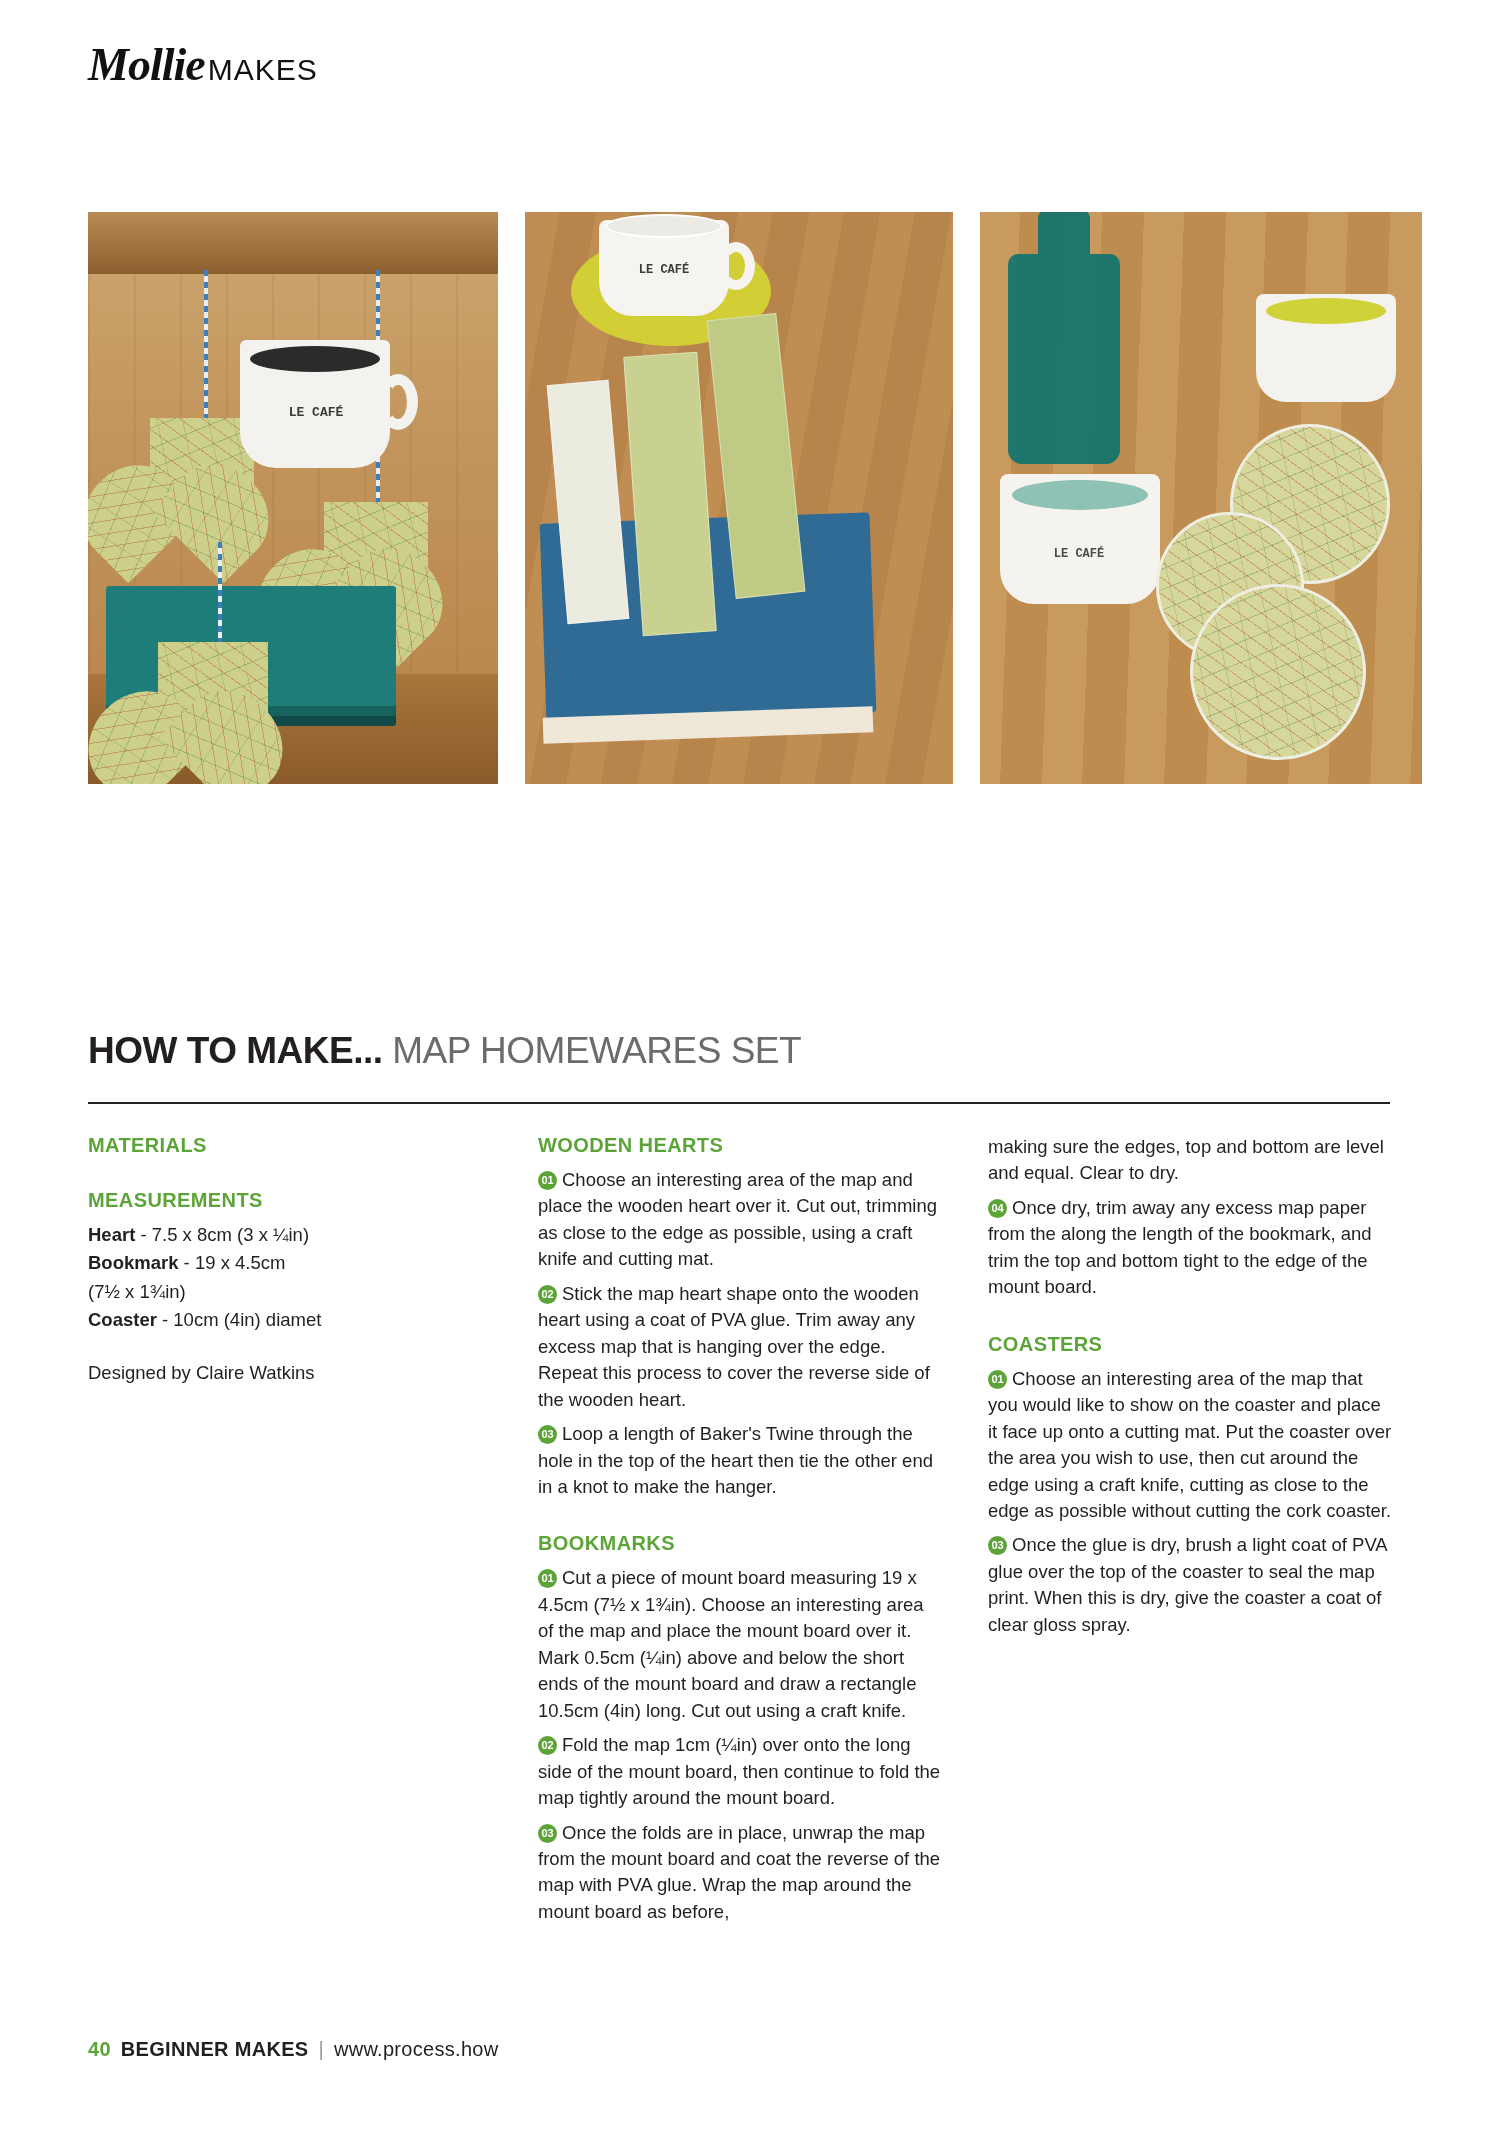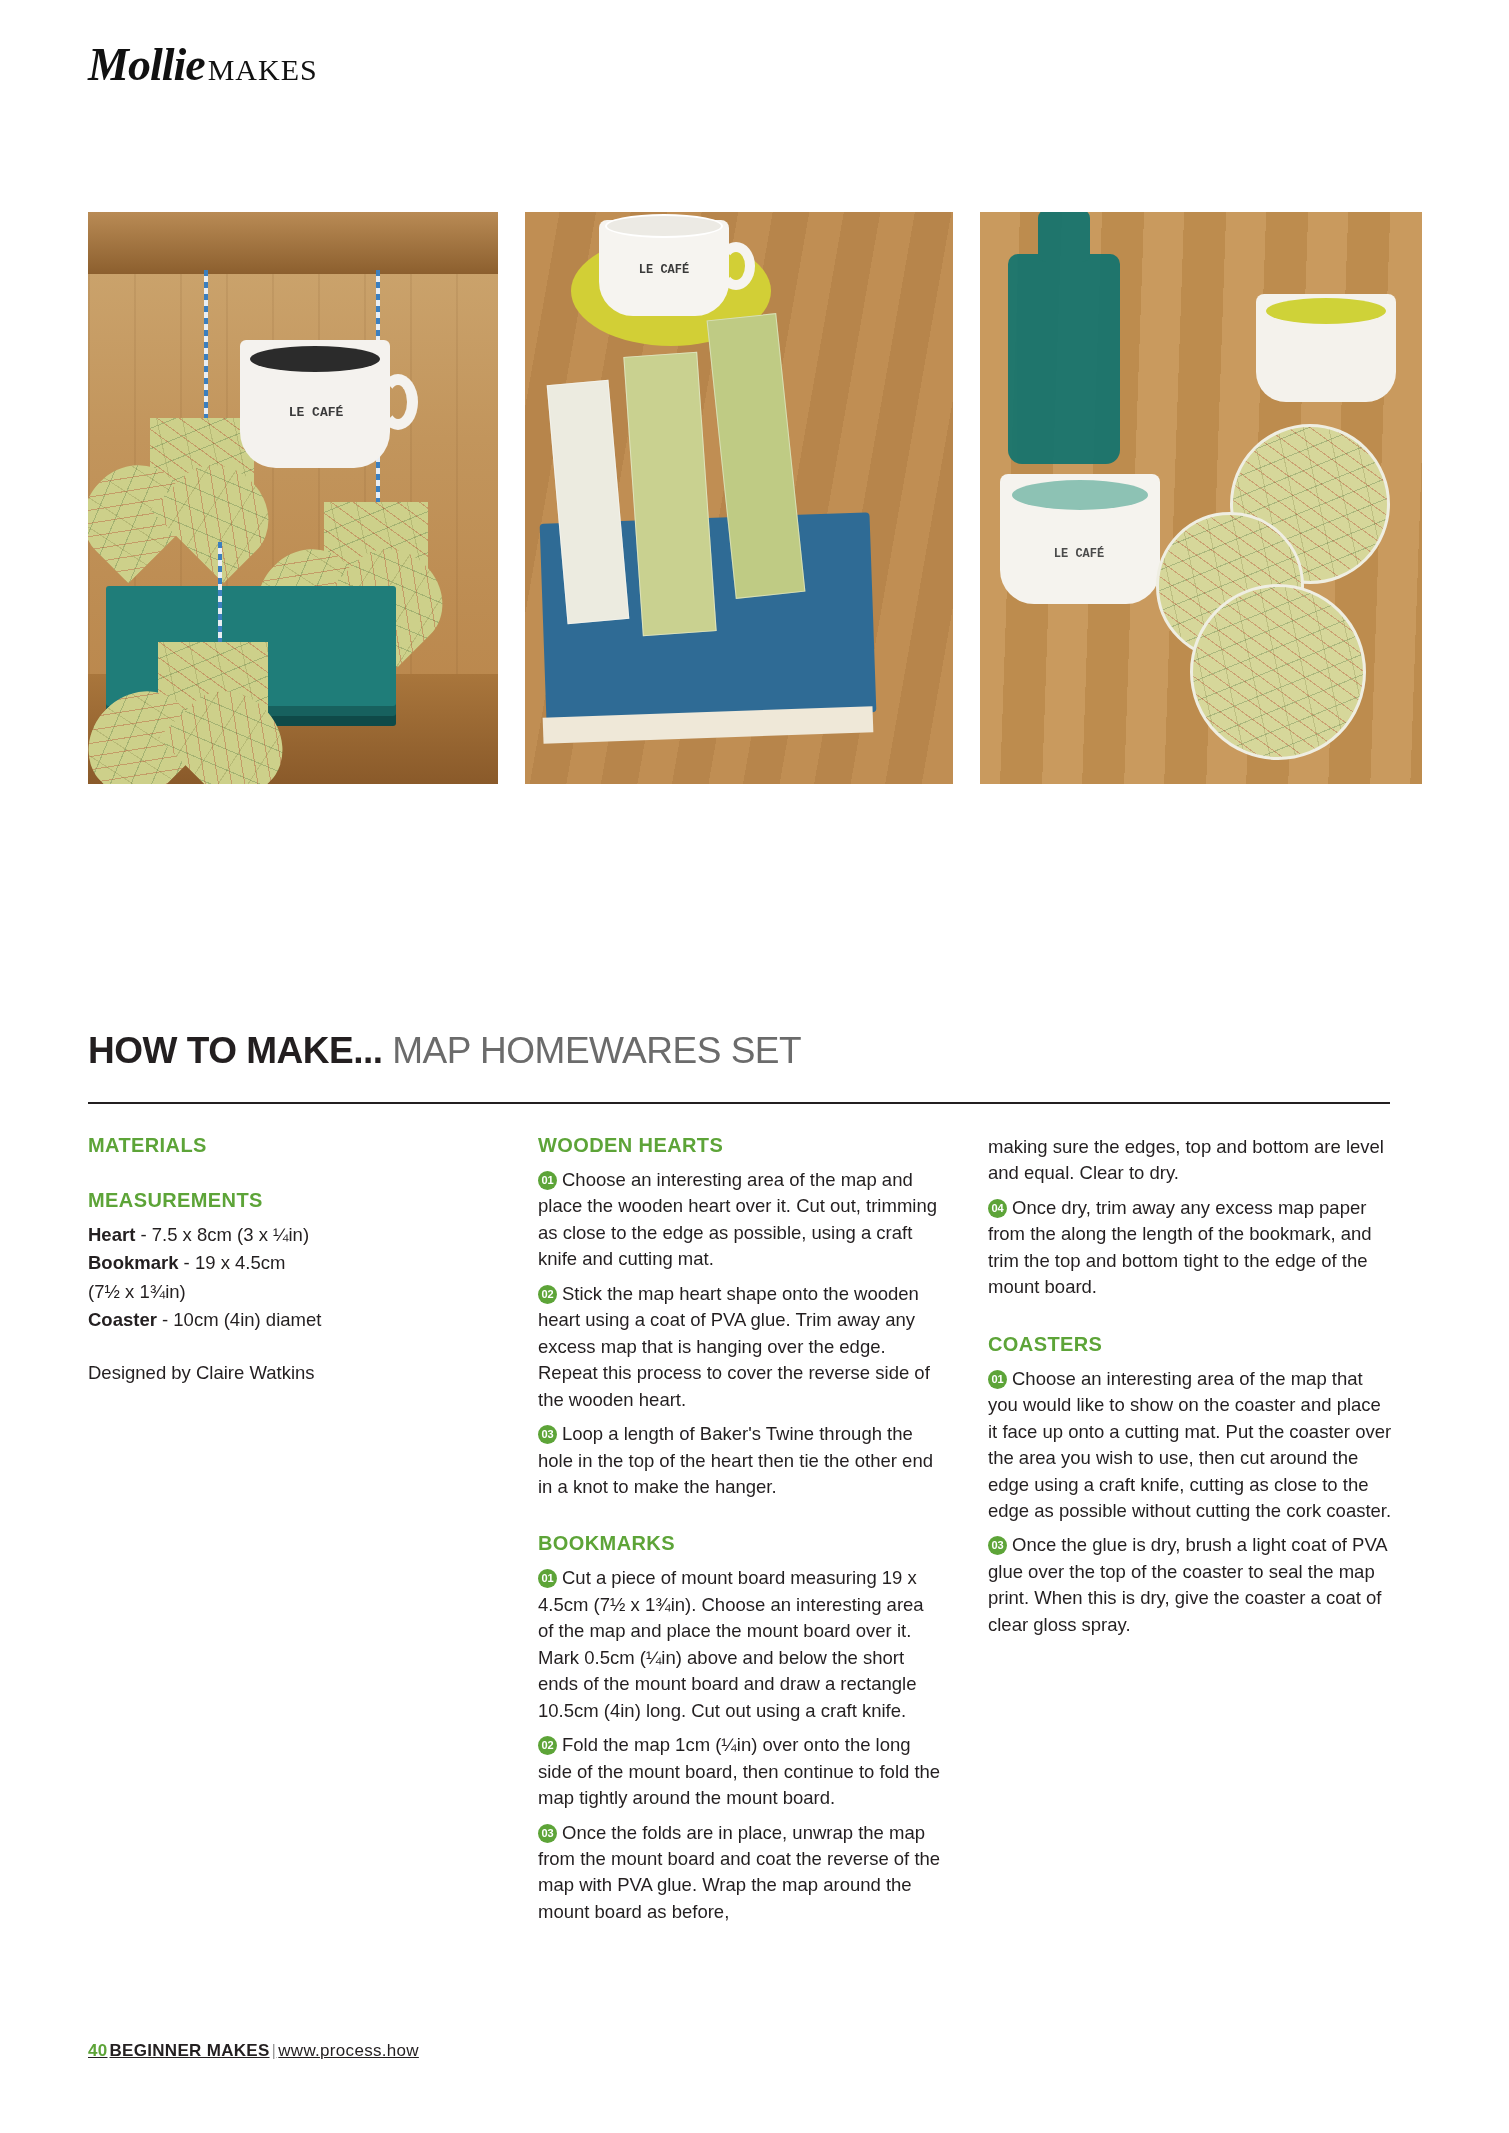--- a/index.html
+++ b/index.html
@@ -25,21 +25,21 @@
   .masthead .mollie {
     font-family: Liberation Serif, serif;
     font-style: italic;
     font-weight: 700;
     font-size: 46px;
     letter-spacing: -1px;
     color: #111;
     line-height: 1;
   }
   .masthead .makes {
-    font-family: Liberation Serif, serif;
+    font-family: Liberation Sans, sans-serif;
     font-weight: 400;
     font-size: 30px;
     letter-spacing: 1px;
     color: #111;
     margin-left: 3px;
   }
 
   
   .photos {
     position: absolute;
@@ -204,27 +204,26 @@
     top: -2px;
   }
   .para { margin: 0 0 0 0; }
   .para + .para { margin-top: 8px; }
 
   
   .footer {
     position: absolute;
     left: 88px;
     bottom: 72px;
-    font-size: 17px;
+    font-size: 20px;
     letter-spacing: 0.3px;
     color: #231f20;
     display: flex;
     align-items: baseline;
-    gap: 2px;
-    text-decoration: underline;
+    gap: 10px;
   }
   .footer .pg { color: #5da438; font-weight: 700; }
   .footer .bm2 { font-weight: 700; }
   .footer .sep { color: #9a9a9a; }
   .footer .url { color: #231f20; }
 </style>
 </head>
 <body>
 
 <div class="masthead">

